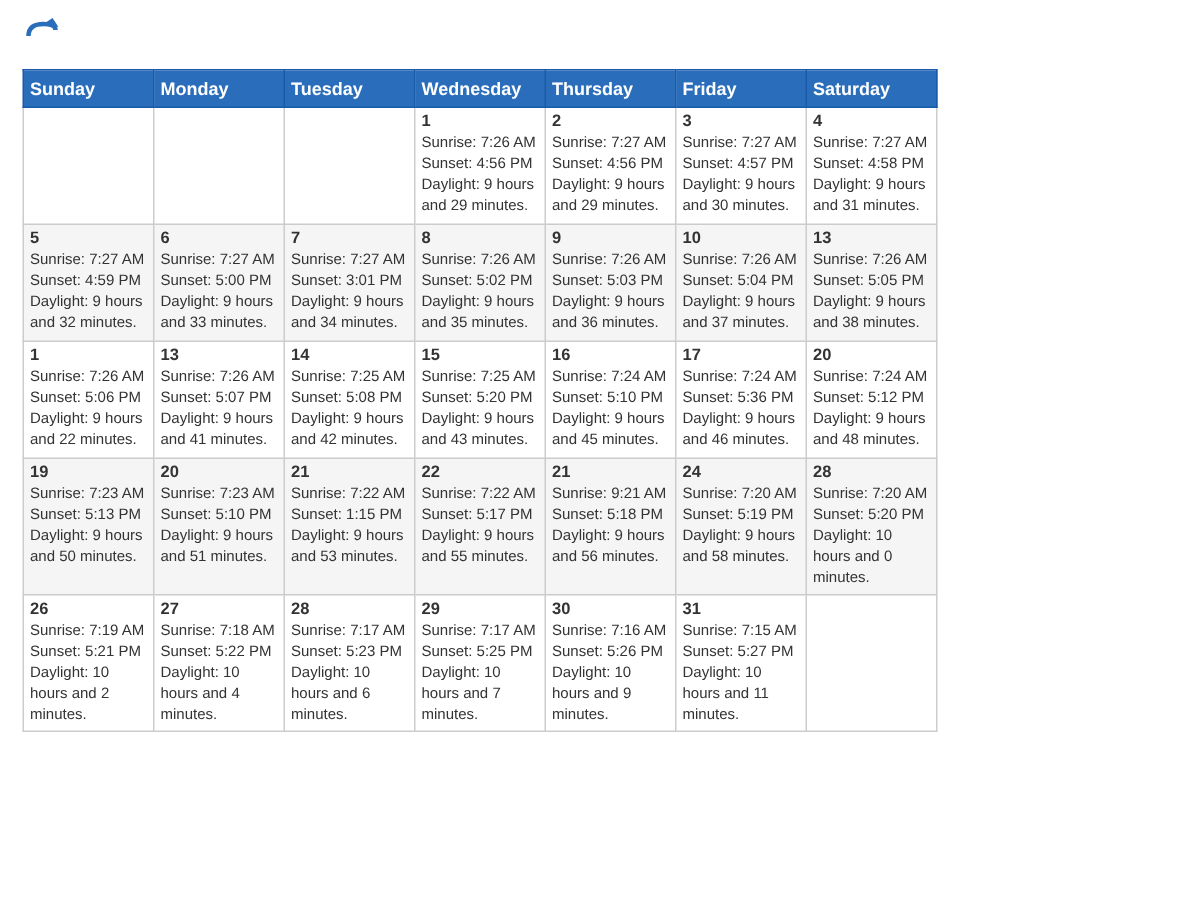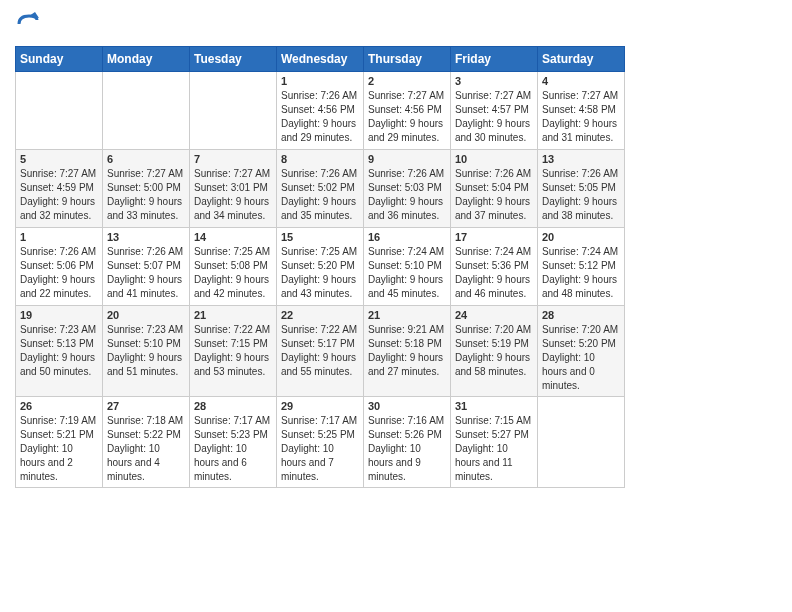--- a/index.html
+++ b/index.html
@@ -298,38 +298,38 @@
         <div class="day-info">
           <span>Sunrise: 7:23 AM</span><br>
           <span>Sunset: 5:10 PM</span><br>
           <span>Daylight: 9 hours and 51 minutes.</span>
         </div>
           </td>
           <td>
             <span class="day-num">21</span>
         <div class="day-info">
           <span>Sunrise: 7:22 AM</span><br>
-          <span>Sunset: 7:15 PM</span><br>
+          <span>Sunset: 1:15 PM</span><br>
           <span>Daylight: 9 hours and 53 minutes.</span>
         </div>
           </td>
           <td>
             <span class="day-num">22</span>
         <div class="day-info">
           <span>Sunrise: 7:22 AM</span><br>
           <span>Sunset: 5:17 PM</span><br>
           <span>Daylight: 9 hours and 55 minutes.</span>
         </div>
           </td>
           <td>
             <span class="day-num">21</span>
         <div class="day-info">
           <span>Sunrise: 9:21 AM</span><br>
           <span>Sunset: 5:18 PM</span><br>
-          <span>Daylight: 9 hours and 27 minutes.</span>
+          <span>Daylight: 9 hours and 56 minutes.</span>
         </div>
           </td>
           <td>
             <span class="day-num">24</span>
         <div class="day-info">
           <span>Sunrise: 7:20 AM</span><br>
           <span>Sunset: 5:19 PM</span><br>
           <span>Daylight: 9 hours and 58 minutes.</span>
         </div>
           </td>

